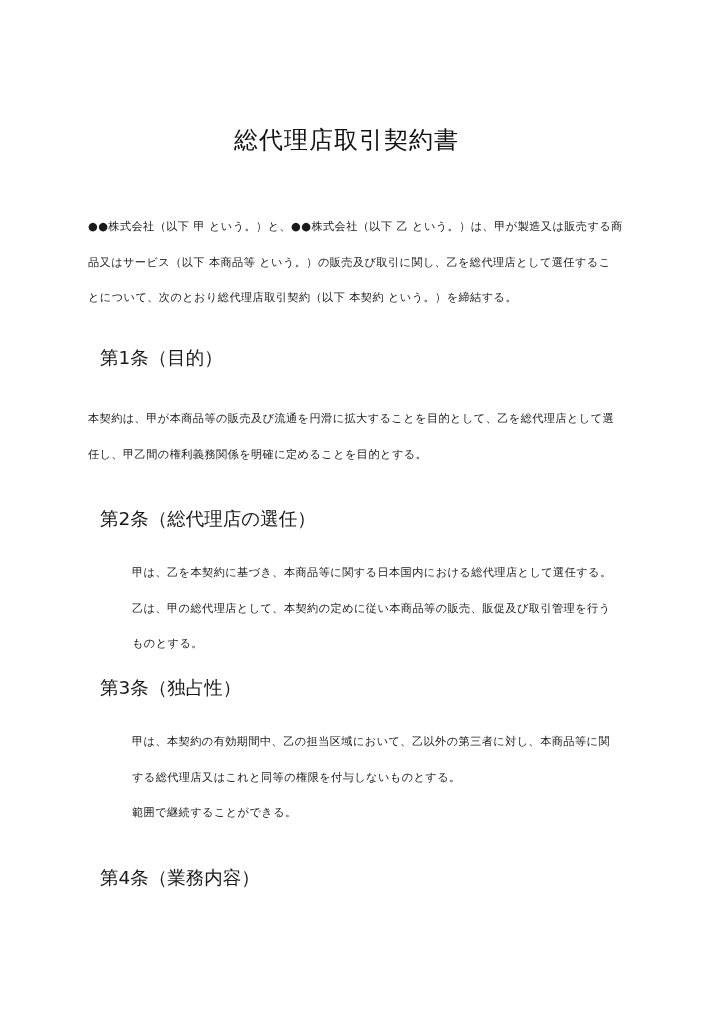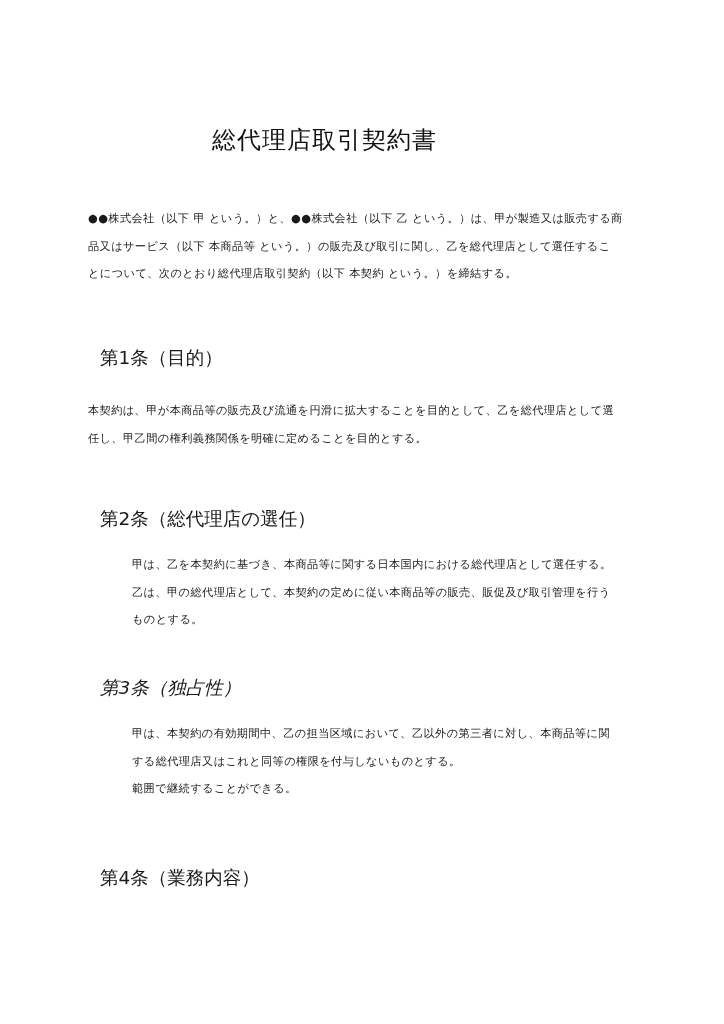--- a/index.html
+++ b/index.html
@@ -3,27 +3,27 @@
   <meta charset="utf-8">
   <style>
     html, body { margin: 0; padding: 0; background: #ffffff; }
     body {
       width: 724px; height: 1024px; position: relative; overflow: hidden;
       font-family: "DejaVu Sans", "Liberation Sans", sans-serif;
       color: #1a1a1a;
     }
     .title {
       position: absolute; left: 0; width: 649px; top: 124px;
-      text-align: center; font-size: 24px; letter-spacing: 1px; color: #111;
+      text-align: center; font-size: 24px; letter-spacing: 1px; color: #111; padding-left: 22px;
     }
     .para {
       position: absolute; font-size: 11.2px; line-height: 27.5px; color: #1a1a1a;
       letter-spacing: 0.4px; white-space: nowrap;
     }
-    .para .line { display: block; }
+    .para .line { display: block; margin-top: 8px; }
     .heading {
       position: absolute; left: 88px; font-size: 18.5px; color: #1a1a1a; white-space: nowrap; margin-left: 12px;
     }
   </style>
 </head>
 <body>
 
 <div>
   <div class="title">総代理店取引契約書</div>
 
@@ -39,21 +39,21 @@
     <span class="line">任し、甲乙間の権利義務関係を明確に定めることを目的とする。</span>
   </div>
 
   <div class="heading" style="top:506px;">第2条（総代理店の選任）</div>
   <div class="para" style="left:132px; top:551px;">
     <span class="line">甲は、乙を本契約に基づき、本商品等に関する日本国内における総代理店として選任する。</span>
     <span class="line">乙は、甲の総代理店として、本契約の定めに従い本商品等の販売、販促及び取引管理を行う</span>
     <span class="line">ものとする。</span>
   </div>
 
-  <div class="heading" style="top:675px;font-style:italic;">第3条（独占性）</div>
+  <div class="heading" style="top:675px;">第3条（独占性）</div>
   <div class="para" style="left:132px; top:720px;">
     <span class="line">甲は、本契約の有効期間中、乙の担当区域において、乙以外の第三者に対し、本商品等に関</span>
     <span class="line">する総代理店又はこれと同等の権限を付与しないものとする。</span>
     <span class="line">範囲で継続することができる。</span>
   </div>
 
   <div class="heading" style="top:865px;">第4条（業務内容）</div>
 </div>
 
 </body></html>

